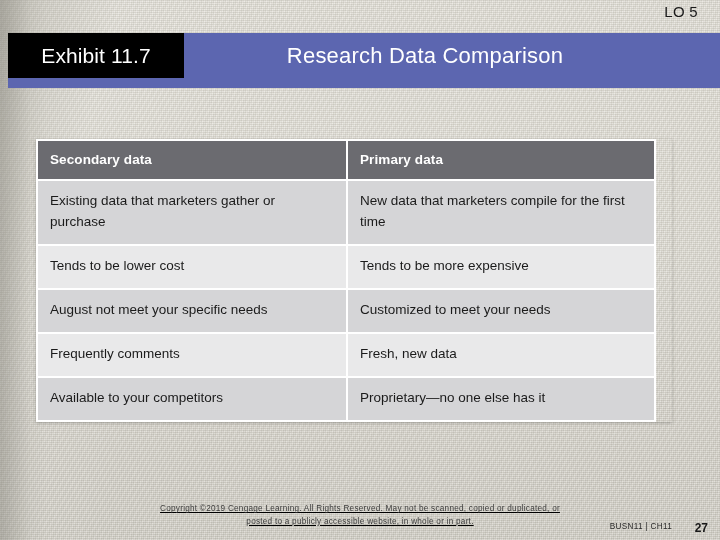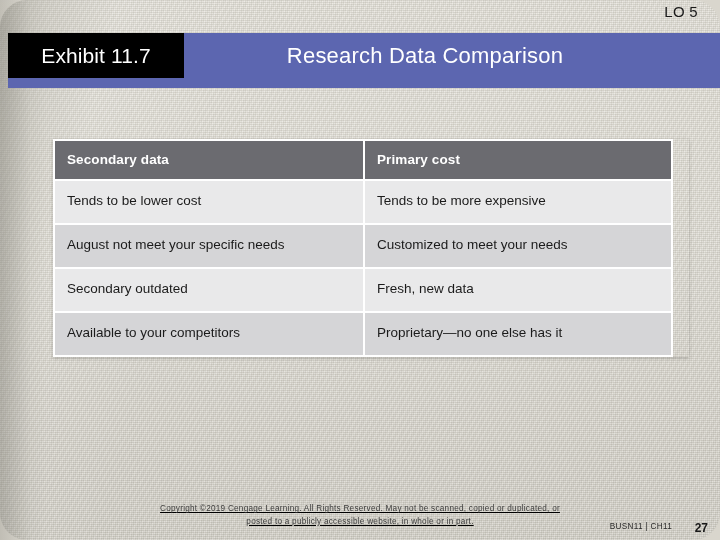--- a/index.html
+++ b/index.html
@@ -21,21 +21,20 @@
     position: absolute;
     inset: 0;
     background-color: #d9d6cd;
     background-image:
       linear-gradient(105deg, rgba(160,158,148,0.38) 0%, rgba(255,255,255,0.05) 14%, rgba(0,0,0,0.0) 30%),
       linear-gradient(90deg, rgba(150,148,138,0.30) 0px, rgba(150,148,138,0.0) 46px),
       repeating-linear-gradient(0deg,  rgba(255,255,255,0.16) 0px, rgba(255,255,255,0.16) 1px, rgba(120,118,108,0.10) 1px, rgba(120,118,108,0.10) 2px),
       repeating-linear-gradient(90deg, rgba(255,255,255,0.13) 0px, rgba(255,255,255,0.13) 1px, rgba(125,123,113,0.09) 1px, rgba(125,123,113,0.09) 2px),
       repeating-linear-gradient(118deg, rgba(255,255,255,0.07) 0px, rgba(255,255,255,0.07) 2px, rgba(110,108,100,0.06) 2px, rgba(110,108,100,0.06) 5px),
       linear-gradient(180deg, #e2dfd6 0%, #dedbd2 38%, #d7d4cb 70%, #d2cfc6 100%);
-    border-radius: 27px;
   }
   #slide::after {
     content: "";
     position: absolute;
     inset: 0;
     pointer-events: none;
     background:
       radial-gradient(ellipse 120% 80% at 50% 40%, rgba(255,255,255,0.10) 0%, rgba(255,255,255,0) 70%),
       linear-gradient(90deg, rgba(105,103,95,0.22) 0px, rgba(105,103,95,0.0) 30px);
   }
@@ -90,21 +89,21 @@
     color: #ffffff;
     font-size: 22px;
     letter-spacing: 0.2px;
     padding-right: 62px;
     box-sizing: border-box;
   }
 
   
   .table-wrap {
     position: absolute;
-    left: 53px;
+    left: 36px;
     top: 139px;
     width: 636px;
     z-index: 3;
     box-shadow: 0 1px 3px rgba(60,58,52,0.30);
   }
   table.cmp {
     border-collapse: collapse;
     width: 618px;
     table-layout: fixed;
     background: #ffffff;
@@ -186,34 +185,38 @@
 
   <div class="table-wrap">
     <table class="cmp">
       <colgroup>
           <col class="c1">
           <col class="c2">
         </colgroup>
       <thead>
         <tr>
           <th>Secondary data</th>
-          <th>Primary cost</th>
+          <th>Primary data</th>
         </tr>
       </thead>
       <tbody id="cmp-body">
+          <tr class="shade-a">
+            <td>Existing data that marketers gather or purchase</td>
+            <td>New data that marketers compile for the first time</td>
+          </tr>
           <tr class="shade-b">
             <td>Tends to be lower cost</td>
             <td>Tends to be more expensive</td>
           </tr>
           <tr class="shade-a">
             <td>August not meet your specific needs</td>
             <td>Customized to meet your needs</td>
           </tr>
           <tr class="shade-b">
-            <td>Secondary outdated</td>
+            <td>Frequently comments</td>
             <td>Fresh, new data</td>
           </tr>
           <tr class="shade-a">
             <td>Available to your competitors</td>
             <td>Proprietary—no one else has it</td>
           </tr>
         </tbody>
     </table>
   </div>
 

